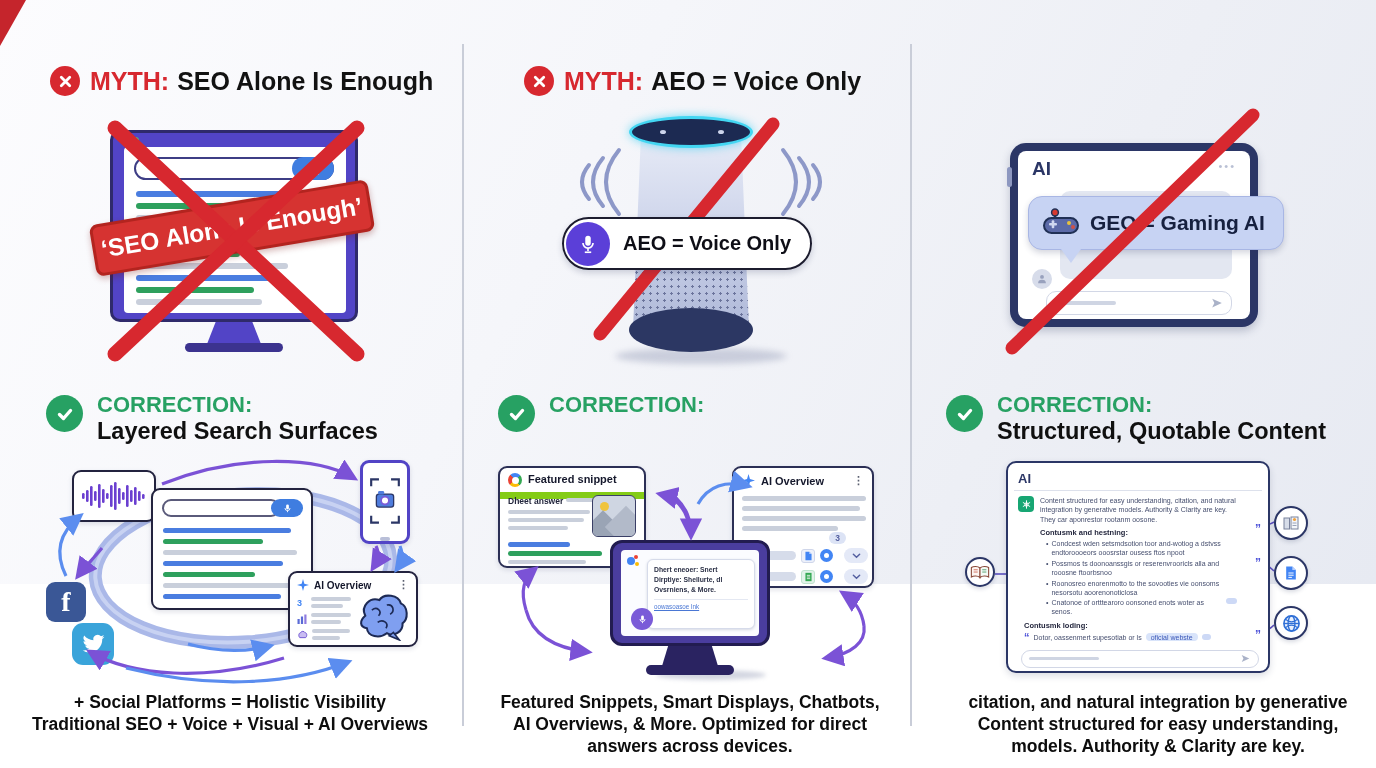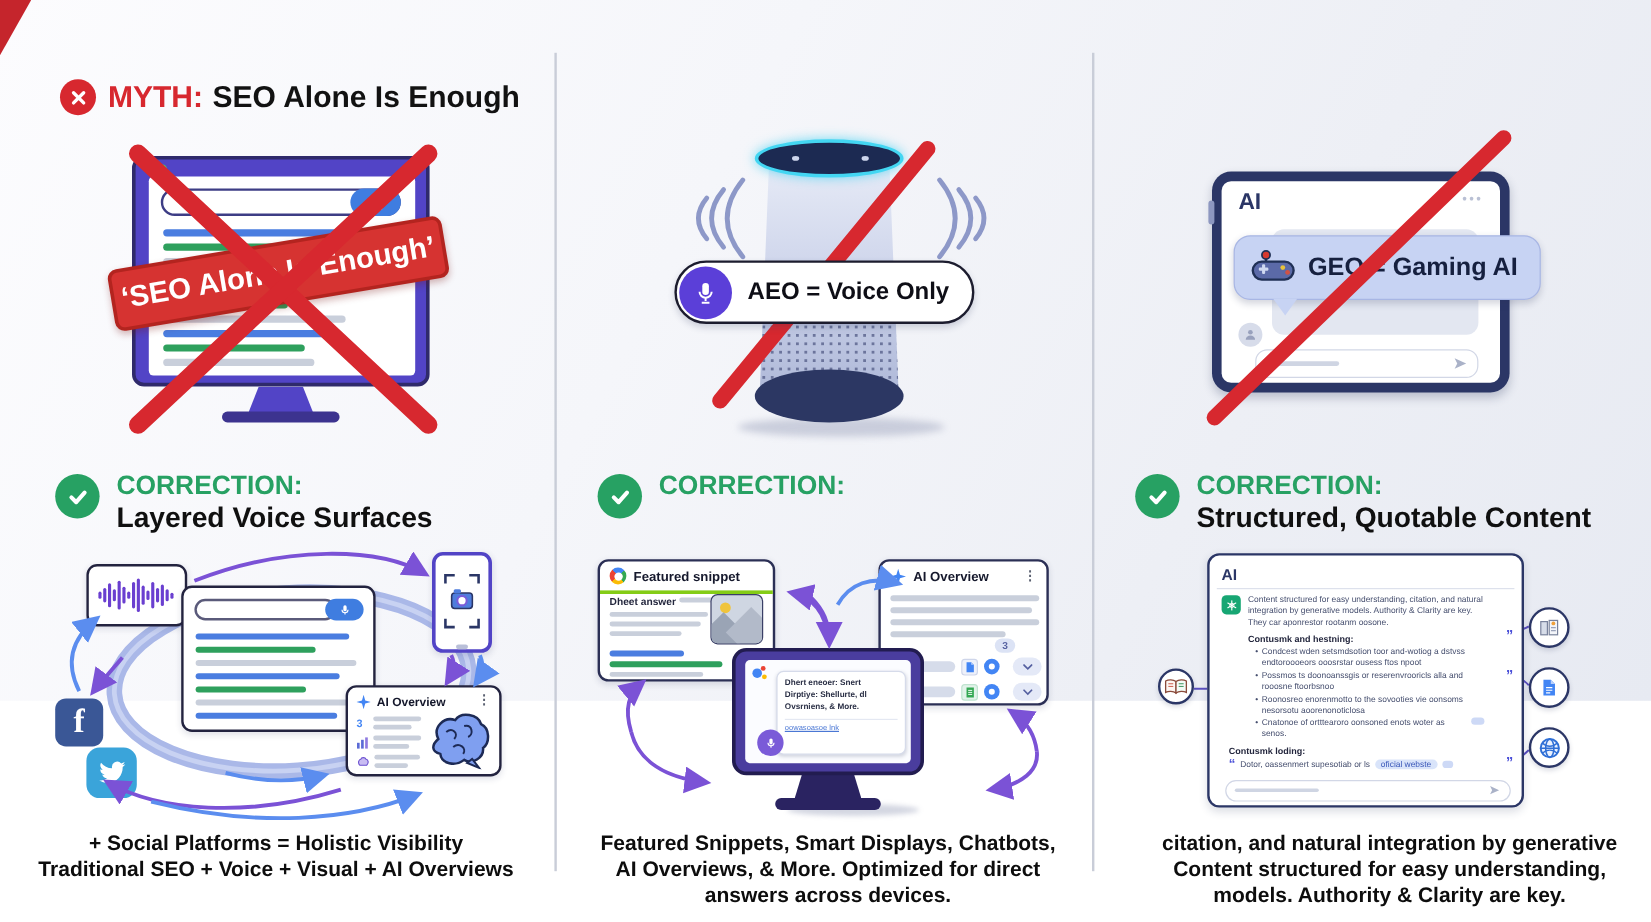--- a/index.html
+++ b/index.html
@@ -119,21 +119,21 @@
   </div>
 
   <div class="correction" style="left:46px;top:392px">
     <span class="check-circle">
         <svg viewBox="0 0 20 20">
           <path d="M4.5 10.5 l4 4 L15.5 6.5" fill="none" stroke="#fff" stroke-width="3.4" stroke-linecap="round" stroke-linejoin="round"></path>
         </svg>
       </span>
     <span>
       <div class="corr-label">CORRECTION:</div>
-      <div class="corr-title">Layered Voice Surfaces</div>
+      <div class="corr-title">Layered Search Surfaces</div>
     </span>
   </div>
 
   <div class="abs" style="left:38px;top:456px;width:412px;height:228px">
     <svg class="abs" style="left:0;top:0" width="412" height="228" viewBox="0 0 412 228">
       <ellipse cx="205" cy="112" rx="148" ry="74" fill="none" stroke="#aab8e8" stroke-width="13" transform="rotate(-4 205 112)"></ellipse>
       <ellipse cx="205" cy="112" rx="148" ry="74" fill="none" stroke="#c8d2f2" stroke-width="4" transform="rotate(-4 205 112)"></ellipse>
     </svg>
     <div class="wcard" style="left:34px;top:14px;width:84px;height:52px;display:flex;align-items:center;justify-content:center">
       <svg width="68" height="30" viewBox="0 0 68 30">
@@ -248,20 +248,28 @@
         <path d="M64,92 C54,104 46,112 40,120" stroke="#7b52d6" marker-end="url(#ap)"></path>
       </g>
     </svg>
   </div>
 
   <div class="caption" style="left:30px;top:691px;width:400px">
     <div>+ Social Platforms = Holistic Visibility</div>
     <div>Traditional SEO + Voice + Visual + AI Overviews</div>
   </div>
 
+  <div class="myth-header" style="left:524px;top:64px">
+    <span class="x-circle">
+        <svg viewBox="0 0 16 16">
+          <path d="M3.5 3.5 L12.5 12.5 M12.5 3.5 L3.5 12.5" stroke="#fff" stroke-width="3" stroke-linecap="round"></path>
+        </svg>
+      </span>
+    <span class="myth-text"><span class="red">MYTH:</span><span>AEO = Voice Only</span></span>
+  </div>
 
   <div class="abs" style="left:545px;top:108px;width:310px;height:272px">
     <svg class="abs" style="left:0;top:0" width="310" height="272" viewBox="0 0 310 272">
       <g fill="none" stroke="#8d98c8" stroke-width="4" stroke-linecap="round">
         <path d="M74,42 q-26,32 0,64"></path>
           <path d="M58,50 q-20,24 0,48"></path>
           <path d="M44,57 q-14,17 0,34"></path>
         <path d="M238,42 q26,32 0,64"></path>
           <path d="M254,50 q20,24 0,48"></path>
           <path d="M268,57 q14,17 0,34"></path>
@@ -298,21 +306,21 @@
           <path d="M4.5 10.5 l4 4 L15.5 6.5" fill="none" stroke="#fff" stroke-width="3.4" stroke-linecap="round" stroke-linejoin="round"></path>
         </svg>
       </span>
     <span>
       <div class="corr-label">CORRECTION:</div>
     </span>
   </div>
 
   <div class="abs" style="left:492px;top:458px;width:406px;height:222px">
     <div class="wcard" style="left:6px;top:8px;width:148px;height:102px;border-width:2px;border-color:#2b2f55">
-      <div style="display:flex;align-items:flex-end;gap:6px;padding:5px 8px;border-bottom:3px solid #84cc16">
+      <div style="display:flex;align-items:flex-start;gap:6px;padding:5px 8px;border-bottom:7px solid #84cc16">
         <span class="gicon"></span>
         <span style="font-size:11px;font-weight:bold;color:#15182c">Featured snippet</span>
       </div>
       <div class="abs" style="left:8px;top:28px;font-size:8.5px;font-weight:bold;color:#23263d">Dheet answer</div>
       <div class="ln" style="left:66px;top:30px;width:28px;height:4px"></div>
       <div>
         <div class="ln" style="left:8px;top:42px;width:82px;height:4px"></div>
         <div class="ln" style="left:8px;top:50px;width:76px;height:4px"></div>
         <div class="ln" style="left:8px;top:58px;width:60px;height:4px"></div>
         <div class="ln b" style="left:8px;top:74px;width:62px;height:5px"></div>

